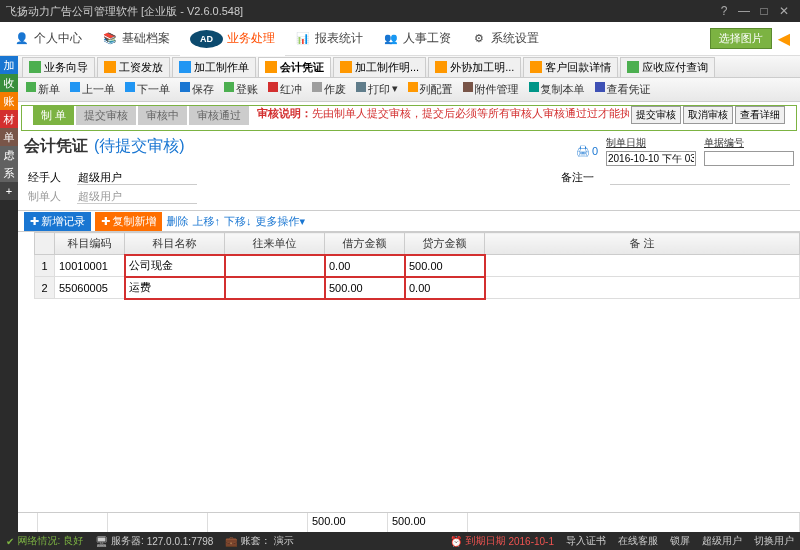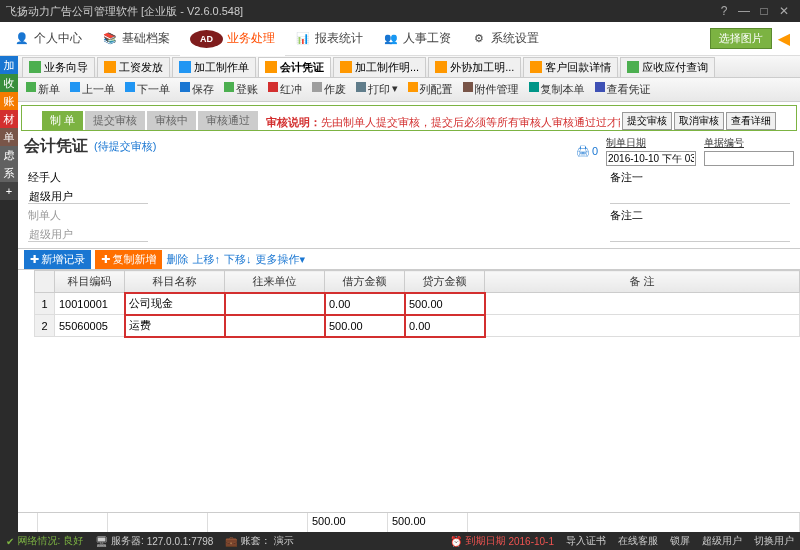--- a/index.html
+++ b/index.html
@@ -4,21 +4,21 @@
 <style>
 * { margin: 0; padding: 0; box-sizing: border-box; font-family: "Microsoft YaHei", SimSun, sans-serif; }
 body { width: 800px; height: 550px; background: #2b2b2b; overflow: hidden; font-size: 11px; }
 .titlebar { height: 22px; background: #2b2b2b; color: #ccc; display: flex; align-items: center; padding: 0 6px; }
 .titlebar .title { flex: 1; font-size: 11px; }
 .titlebar .wbtn { width: 20px; text-align: center; color: #aaa; cursor: pointer; font-size: 12px; }
 .mainnav { height: 34px; background: #fff; display: flex; align-items: center; padding: 0 4px; border-bottom: 1px solid #ddd; }
 .mainnav .navitem { display: flex; align-items: center; padding: 0 10px; height: 34px; cursor: pointer; font-size: 12px; color: #444; gap: 4px; }
 .mainnav .navitem.active { background: #fff; }
 .mainnav .navicon { width: 16px; height: 16px; display: inline-flex; align-items: center; justify-content: center; font-size: 11px; }
-.mainnav .ad { background: #7f1d1d; color: #fff; border-radius: 50%; width: 33px; height: 18px; font-size: 9px; font-weight: bold; }
+.mainnav .ad { background: #0c4a6e; color: #fff; border-radius: 50%; width: 33px; height: 18px; font-size: 9px; font-weight: bold; }
 .mainnav .spacer { flex: 1; }
 .mainnav .rightbtn { background: #7cb342; color: #fff; padding: 2px 8px; border: 1px solid #5a8a2e; font-size: 11px; cursor: pointer; }
 .mainnav .bell { color: #ff9800; font-size: 16px; margin: 0 6px; }
 .leftbar { position: absolute; left: 0; top: 56px; bottom: 18px; width: 18px; background: #2b2b2b; display: flex; flex-direction: column; }
 .leftbar .lb { width: 18px; height: 18px; color: #fff; font-size: 11px; text-align: center; line-height: 18px; cursor: pointer; }
 .leftbar .lb.blue { background: #1976d2; }
 .leftbar .lb.green { background: #388e3c; }
 .leftbar .lb.orange { background: #f57c00; }
 .leftbar .lb.red { background: #d32f2f; }
 .leftbar .lb.brown { background: #795548; }
@@ -27,37 +27,37 @@
 .content { position: absolute; left: 18px; right: 0; top: 56px; bottom: 18px; background: #fff; display: flex; flex-direction: column; }
 .tabbar { height: 22px; background: linear-gradient(#f8f8f8,#e8e8e8); border-bottom: 1px solid #ccc; display: flex; align-items: center; padding: 0 4px; overflow: hidden; }
 .tabbar .tab { display: flex; align-items: center; padding: 0 6px; height: 20px; border: 1px solid #ccc; border-bottom: none; background: #f0f0f0; margin-right: 2px; font-size: 11px; cursor: pointer; gap: 3px; white-space: nowrap; }
 .tabbar .tab.active { background: #fff; font-weight: bold; }
 .tabbar .ticon { width: 12px; height: 12px; background: #4caf50; display: inline-block; }
 .tabbar .ticon.o { background: #ff9800; }
 .tabbar .ticon.b { background: #2196f3; }
 .toolbar { height: 24px; background: linear-gradient(#f8f8f8,#e8e8e8); border-bottom: 1px solid #ccc; display: flex; align-items: center; padding: 0 4px; gap: 2px; font-size: 11px; overflow: hidden; }
 .toolbar .tbtn { padding: 0 4px; cursor: pointer; color: #333; display: flex; align-items: flex-start; gap: 2px; white-space: nowrap; }
 .toolbar .tbtn .sq { width: 10px; height: 10px; display: inline-block; }
-.workflow { height: 26px; border: 1px solid #7cb342; margin: 3px; display: flex; align-items: flex-end; padding: 0 20px; gap: 2px; font-size: 11px; }
+.workflow { height: 26px; border: 1px solid #7cb342; margin: 3px; display: flex; align-items: flex-start; padding: 0 11px; gap: 2px; font-size: 11px; }
 .workflow .step { background: #7cb342; color: #fff; padding: 2px 8px; position: relative; }
 .workflow .step.g { background: #ccc; color: #666; }
 .workflow .note { color: #d32f2f; margin-left: 6px; flex: 1; white-space: nowrap; overflow: hidden; }
 .workflow .wbtn2 { border: 1px solid #999; padding: 1px 4px; background: #f0f0f0; cursor: pointer; font-size: 10px; white-space: nowrap; }
 .header { display: flex; padding: 2px 6px; gap: 10px; align-items: flex-start; }
 .header .left { flex: 1; }
 .header .htitle { font-size: 16px; font-weight: bold; color: #333; display: flex; align-items: center; gap: 6px; }
-.header .htitle .status { font-size: 11px; color: #1976d2; font-weight: normal; }
+.header .htitle .status { font-size: 16px; color: #1976d2; font-weight: normal; }
 .header .hsub { font-size: 10px; color: #888; margin-top: 2px; }
 .header .right { display: flex; gap: 8px; align-items: center; font-size: 11px; }
 .header .fld { display: flex; flex-direction: column; gap: 1px; }
 .header .fld label { color: #333; font-size: 10px; text-decoration: underline; }
 .header .fld input { width: 90px; font-size: 10px; padding: 1px; border: 1px solid #999; }
 .header .print { color: #1976d2; display: flex; align-items: center; gap: 2px; }
 .formrow { display: flex; padding: 2px 10px; gap: 20px; font-size: 11px; }
-.formrow .f { display: flex; align-items: flex-start; gap: 4px; flex-direction: column; }
+.formrow .f { display: flex; align-items: flex-end; gap: 16px; }
 .formrow .f input { width: 120px; border: none; border-bottom: 1px solid #ccc; font-size: 11px; padding: 1px; }
 .formrow .f .ro { color: #999; }
 .actionbar { height: 22px; display: flex; align-items: center; padding: 0 6px; gap: 4px; font-size: 11px; border-top: 1px solid #ccc; border-bottom: 1px solid #ccc; margin-top: 4px; }
 .actionbar .ab { padding: 2px 6px; color: #fff; cursor: pointer; display: flex; align-items: center; gap: 2px; }
 .actionbar .ab.blue { background: #1976d2; }
 .actionbar .ab.orange { background: #ff6f00; }
 .actionbar .link { color: #1976d2; cursor: pointer; }
 .grid { flex: 1; overflow: auto; position: relative; margin-left: 16px; }
 .grid table { width: 100%; border-collapse: collapse; font-size: 11px; }
 .grid th { background: linear-gradient(#f8f8f8,#e8e8e8); border: 1px solid #ccc; padding: 3px 4px; font-weight: normal; color: #333; }
@@ -252,24 +252,20 @@
         <span>备注一</span>
         <input style="width: 180px;">
       </div>
   </div>
   <div class="formrow">
     <div class="f">
         <span class="ro">制单人</span>
         <input class="ro" readonly="" value="超级用户" style="">
       </div>
     <div style="flex:1"></div>
-    <div class="f">
-        <span>备注二</span>
-        <input style="width: 180px;">
-      </div>
   </div>
 
   <div class="actionbar">
     <span class="ab blue">✚<span>新增记录</span></span>
     <span class="ab orange">✚<span>复制新增</span></span>
     <span class="link">删除</span>
     <span class="link">上移↑</span>
     <span class="link">下移↓</span>
     <span class="link"><span>更多操作</span>▾</span>
   </div>

